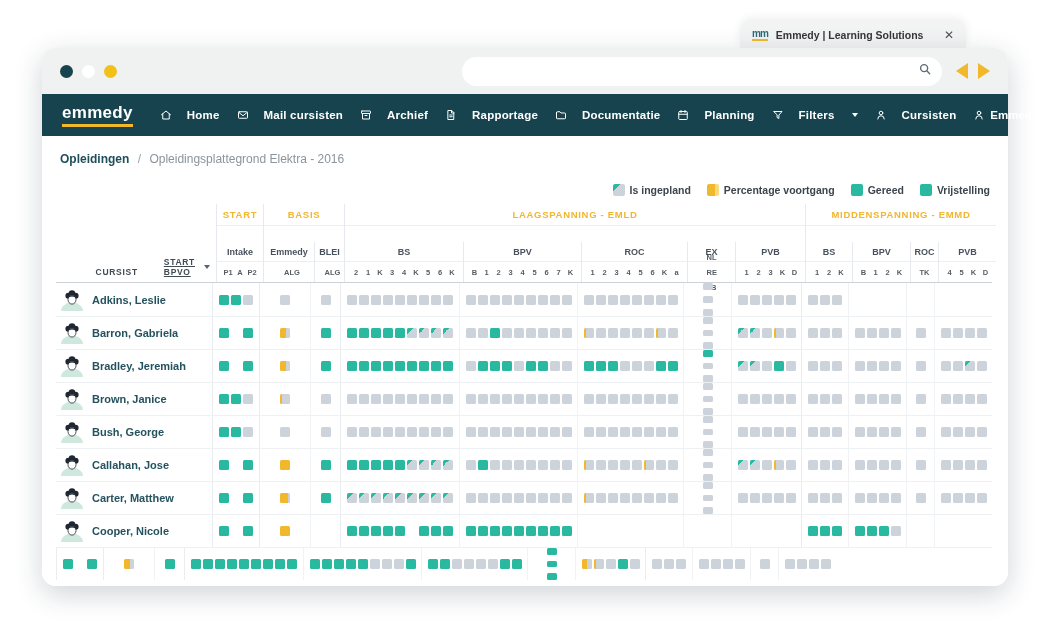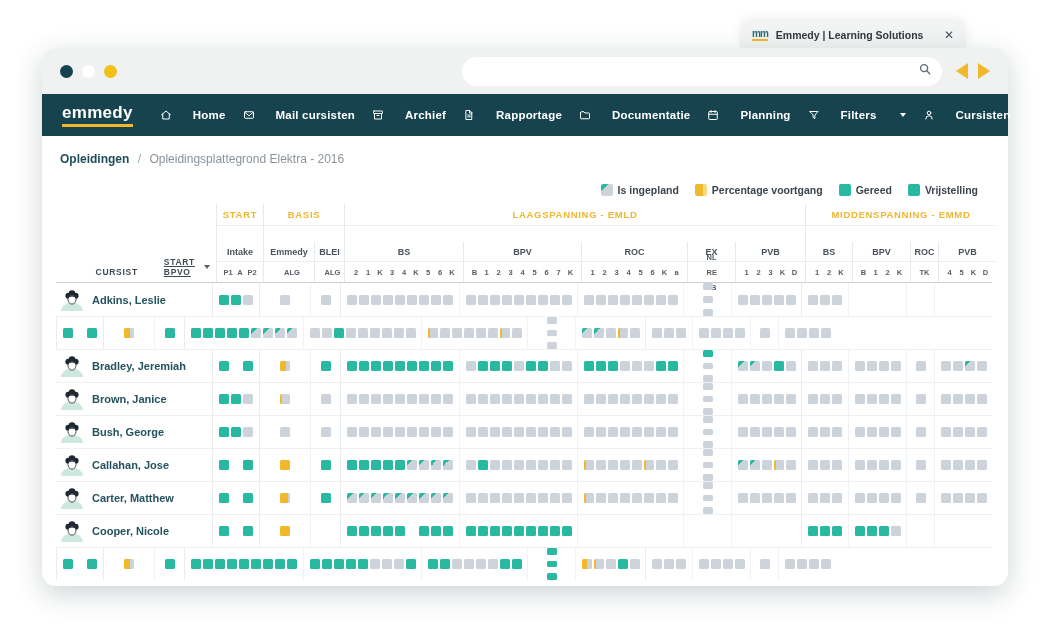--- a/index.html
+++ b/index.html
@@ -28,30 +28,30 @@
     display:flex; align-items:center; justify-content:flex-end; padding:0 10px; }
   .arrows { display:flex; gap:10px; margin-left:14px; align-items:center; }
   .tri-l { width:0; height:0; border-top:8px solid transparent; border-bottom:8px solid transparent; border-right:12px solid #f2b82b; }
   .tri-r { width:0; height:0; border-top:8px solid transparent; border-bottom:8px solid transparent; border-left:12px solid #f2b82b; }
 
   
   .navbar { height:42px; background:#17434e; display:flex; align-items:center;
     padding:0 20px; gap:17px; color:#fff; }
   .logo { font-size:17px; font-weight:800; letter-spacing:.3px; color:#fff;
     border-bottom:3px solid #f2b82b; padding-bottom:1px; margin-right:10px; cursor:pointer; }
-  .nav-item { display:flex; align-items:center; gap:21px; font-size:11.5px; font-weight:600;
+  .nav-item { display:flex; align-items:center; gap:15px; font-size:11.5px; font-weight:600;
     letter-spacing:.2px; cursor:pointer; white-space:nowrap; }
   .nav-item svg, .nav-user svg { width:12px; height:12px; }
   .nav-user { margin-left:auto; display:flex; align-items:center; gap:5px;
     font-size:11.5px; font-weight:600; cursor:pointer; }
   .caret { width:0; height:0; border-left:3.5px solid transparent; border-right:3.5px solid transparent;
     border-top:4px solid #fff; margin-left:2px; }
 
   
-  .content { background:#fff; border-radius:0 0 14px 14px; padding:16px 26px 0 14px;
+  .content { background:#fff; border-radius:0 0 14px 14px; padding:16px 14px 0 14px;
     height:450px; overflow:hidden; }
   .breadcrumb { font-size:12px; margin-left:4px; }
   .bc-section { color:#1f4e5a; font-weight:700; cursor:pointer; }
   .bc-sep { color:#9aa3aa; margin:0 5px; }
   .bc-page { color:#8a949c; font-weight:500; }
 
   .legend { display:flex; justify-content:flex-end; gap:16px; margin:18px 4px 8px 0; }
   .legend-item { display:flex; align-items:center; gap:5px; font-size:10.5px;
     font-weight:600; color:#3c454d; }
   .sw { width:12px; height:12px; border-radius:2px; display:inline-block; }
@@ -487,20 +487,33 @@
                 </div>
                 <div class="cg sub-pvb2">
                   <span class="cell c-e"></span>
                   <span class="cell c-e"></span>
                   <span class="cell c-e"></span>
                   <span class="cell c-e"></span>
                 </div>
               </div>
             </div>
             <div class="trow">
+              <div class="namecell">
+                <span class="avatar">
+                  <svg viewBox="0 0 24 24" width="24" height="24">
+                    <path d="M1 23a11 8.5 0 0 1 22 0z" fill="#cfe8de"></path>
+                    <circle cx="8.4" cy="7.8" r="3" fill="#1f2730"></circle>
+                    <circle cx="15.6" cy="7.8" r="3" fill="#1f2730"></circle>
+                    <circle cx="12" cy="5.6" r="3.3" fill="#1f2730"></circle>
+                    <ellipse cx="12" cy="11.6" rx="4" ry="4.5" fill="#fff" stroke="#1f2730" stroke-width="0.8"></ellipse>
+                    <path d="M8.1 10.2a4.1 4.1 0 0 1 7.8 0l-1.4-1.2-2.5-.6-2.5.6z" fill="#1f2730"></path>
+                  </svg>
+                </span>
+                <span class="name">Barron, Gabriela</span>
+              </div>
               <div class="bgroup">
                 <div class="cg sub-intake">
                   <span class="cell c-t"></span>
                   <span class="cell c-e"></span>
                   <span class="cell c-t"></span>
                 </div>
               </div>
               <div class="bgroup">
                 <div class="cg sub-emmedy">
                   <span class="cell c-yh"></span>

